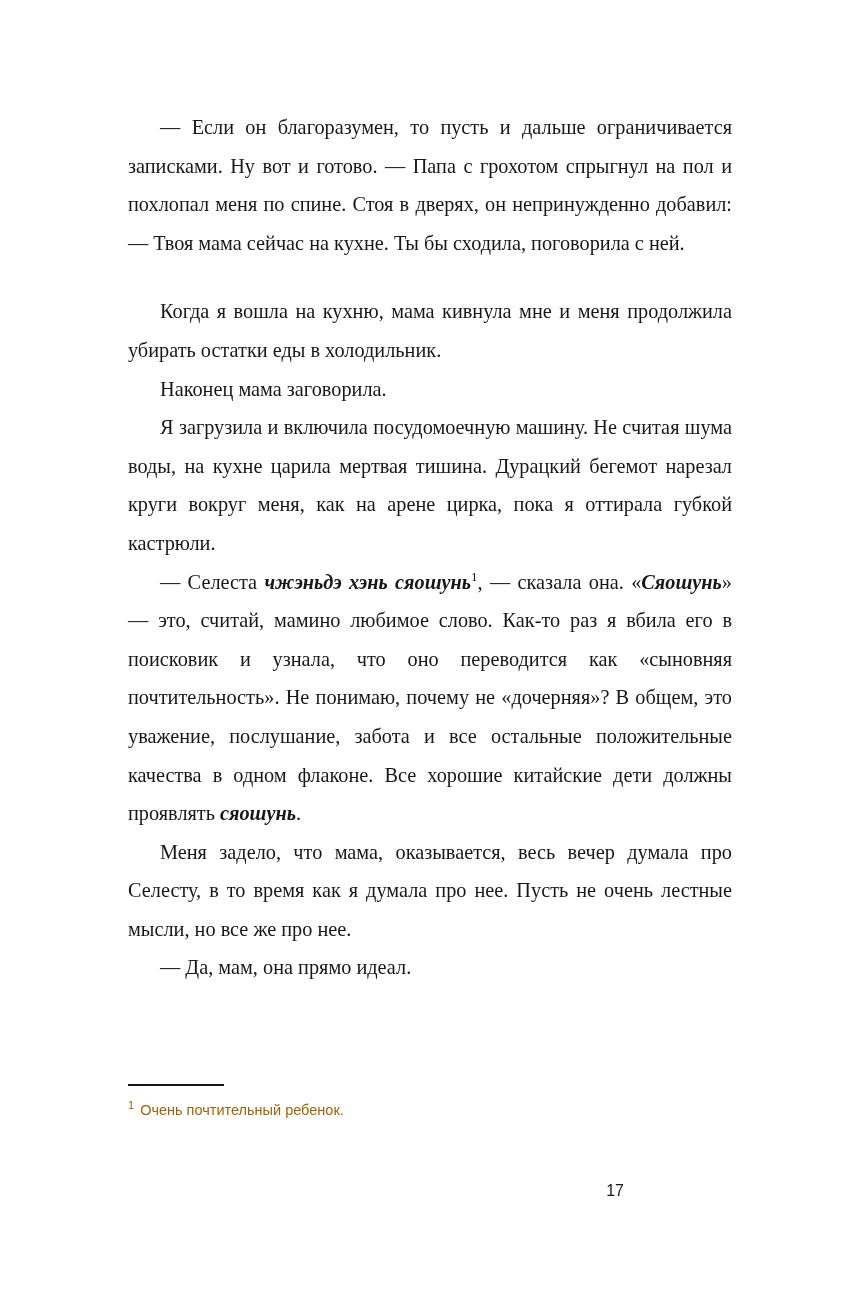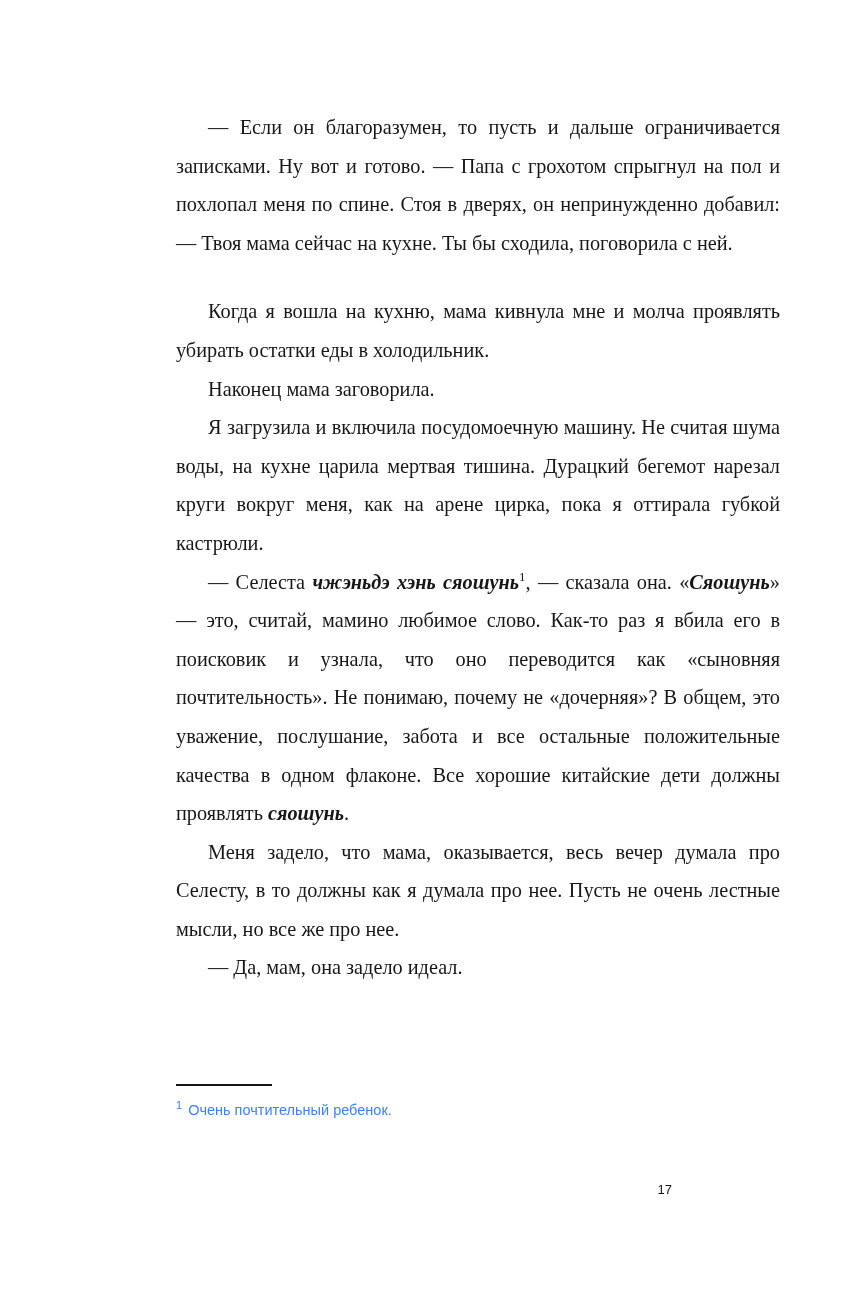--- a/index.html
+++ b/index.html
@@ -9,21 +9,20 @@
   }
   .page {
     position: relative;
     width: 754px;
     height: 1299px;
     background: #ffffff;
     box-sizing: border-box;
     font-family: "Liberation Serif", serif;
     color: #171717;
     overflow: hidden;
-    margin-left: 48px;
   }
   .text-column {
     position: absolute;
     left: 128px;
     top: 108px;
     width: 604px;
   }
   p {
     margin: 0;
     font-size: 20.3px;
@@ -56,57 +55,57 @@
   .footnote-rule {
     width: 96px;
     height: 2px;
     background: #171717;
     margin-bottom: 14px;
   }
   .footnote-text {
     font-family: "Liberation Sans", sans-serif;
     font-size: 14.5px;
     line-height: 20px;
-    color: #3b82f6;
+    color: #a16207;
   }
   .footnote-text .fn-marker {
     font-size: 11px;
     vertical-align: super;
     line-height: 0;
     margin-right: 6px;
   }
   .page-number {
     position: absolute;
     right: 130px;
     top: 1182px;
     font-family: "Liberation Sans", sans-serif;
-    font-size: 13px;
+    font-size: 16px;
     color: #171717;
   }
 </style>
 </head>
 <body>
 
 <div class="page">
 
   <div class="text-column">
 
     <p class="indent gap-after">— Если он благоразумен, то пусть и дальше ограничивается записками. Ну вот и готово. — Папа с грохотом спрыгнул на пол и похлопал меня по спине. Стоя в дверях, он непринужденно добавил: — Твоя мама сейчас на кухне. Ты бы сходила, поговорила с ней.</p>
 
-    <p class="indent">Когда я вошла на кухню, мама кивнула мне и молча проявлять убирать остатки еды в холодильник.</p>
+    <p class="indent">Когда я вошла на кухню, мама кивнула мне и меня продолжила убирать остатки еды в холодильник.</p>
 
     <p class="indent">Наконец мама заговорила.</p>
 
     <p class="indent">Я загрузила и включила посудомоечную машину. Не считая шума воды, на кухне царила мертвая тишина. Дурацкий бегемот нарезал круги вокруг меня, как на арене цирка, пока я оттирала губкой кастрюли.</p>
 
     <p class="indent"><span>— Селеста </span><em>чжэньдэ хэнь сяошунь</em><sup class="fn">1</sup><span>, — сказала она. «</span><em>Сяошунь</em><span>» — это, считай, мамино любимое слово. Как-то раз я вбила его в поисковик и узнала, что оно переводится как «сыновняя почтительность». Не понимаю, почему не «дочерняя»? В общем, это уважение, послушание, забота и все остальные положительные качества в одном флаконе. Все хорошие китайские дети должны проявлять </span><em>сяошунь</em><span>.</span></p>
 
-    <p class="indent">Меня задело, что мама, оказывается, весь вечер думала про Селесту, в то должны как я думала про нее. Пусть не очень лестные мысли, но все же про нее.</p>
+    <p class="indent">Меня задело, что мама, оказывается, весь вечер думала про Селесту, в то время как я думала про нее. Пусть не очень лестные мысли, но все же про нее.</p>
 
-    <p class="indent">— Да, мам, она задело идеал.</p>
+    <p class="indent">— Да, мам, она прямо идеал.</p>
 
   </div>
 
   <div class="footnote-area">
     <div class="footnote-rule"></div>
     <div class="footnote-text"><span class="fn-marker">1</span><span>Очень почтительный ребенок.</span></div>
   </div>
 
   <div class="page-number">17</div>
 

